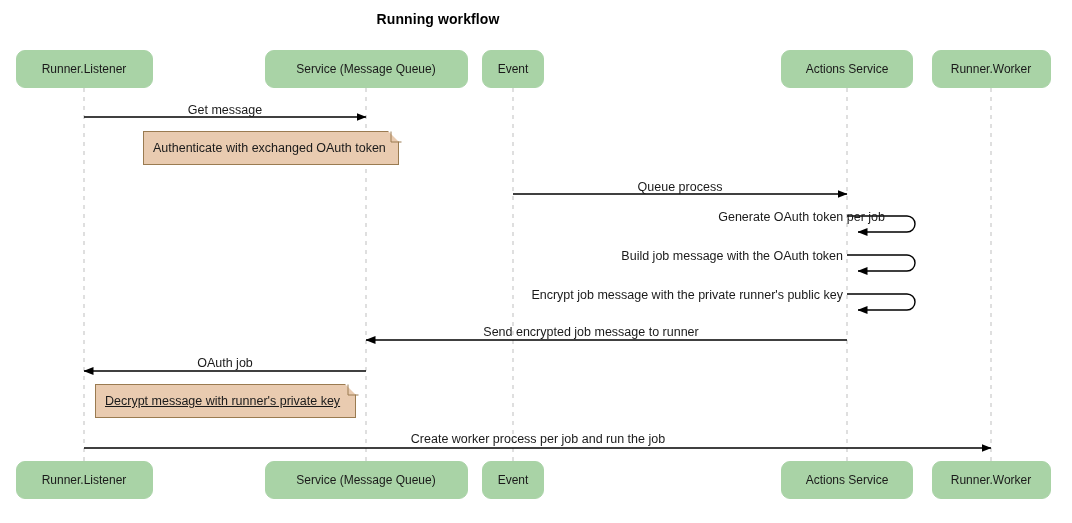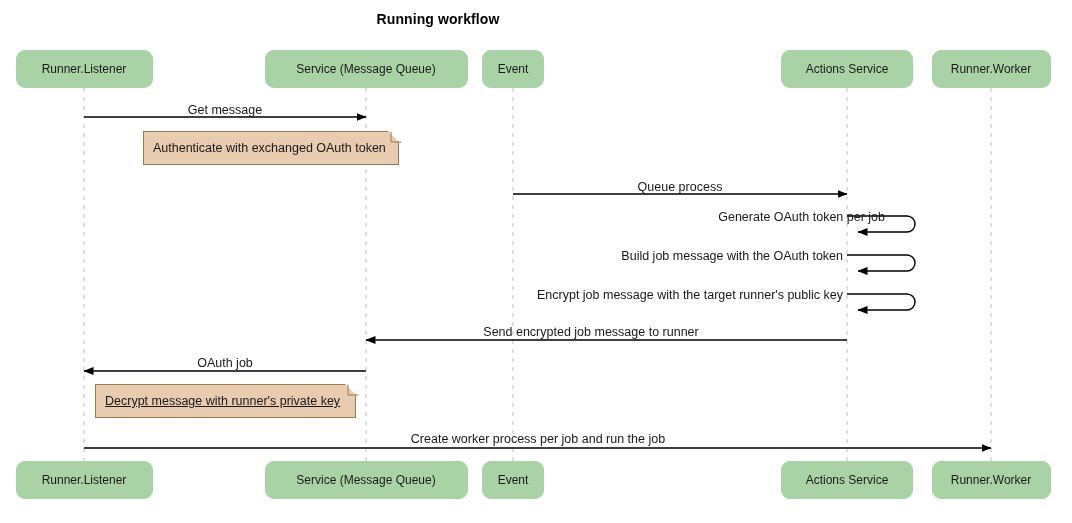--- a/index.html
+++ b/index.html
@@ -172,19 +172,19 @@
         <span class="note-fold-edge" style="width: 12px; height: 12px;"><svg width="15" height="15" viewBox="0 0 15 15">
             <path d="M4,0.5 L4,11 L14.5,11" fill="none" stroke="#9a7b51" stroke-width="1"></path>
           </svg></span>
       </div>
     </div>
   <div id="labels-layer">
       <div class="msg-label center" style="left: 225px; top: 103px; color: rgb(26, 26, 26);">Get message</div>
       <div class="msg-label center" style="left: 680px; top: 180px; color: rgb(26, 26, 26);">Queue process</div>
       <div class="msg-label right-anchor" style="left: 885px; top: 210px; color: rgb(26, 26, 26);">Generate OAuth token per job</div>
       <div class="msg-label right-anchor" style="left: 843px; top: 249px; color: rgb(26, 26, 26);">Build job message with the OAuth token</div>
-      <div class="msg-label right-anchor" style="left: 843px; top: 288px; color: rgb(26, 26, 26);">Encrypt job message with the target runner's public key</div>
+      <div class="msg-label right-anchor" style="left: 843px; top: 288px; color: rgb(26, 26, 26);">Encrypt job message with the private runner's public key</div>
       <div class="msg-label center" style="left: 591px; top: 325px; color: rgb(26, 26, 26);">Send encrypted job message to runner</div>
       <div class="msg-label center" style="left: 225px; top: 356px; color: rgb(26, 26, 26);">OAuth job</div>
       <div class="msg-label center" style="left: 538px; top: 432px; color: rgb(26, 26, 26);">Create worker process per job and run the job</div>
     </div>
 
 </div>
 
 </body></html>

